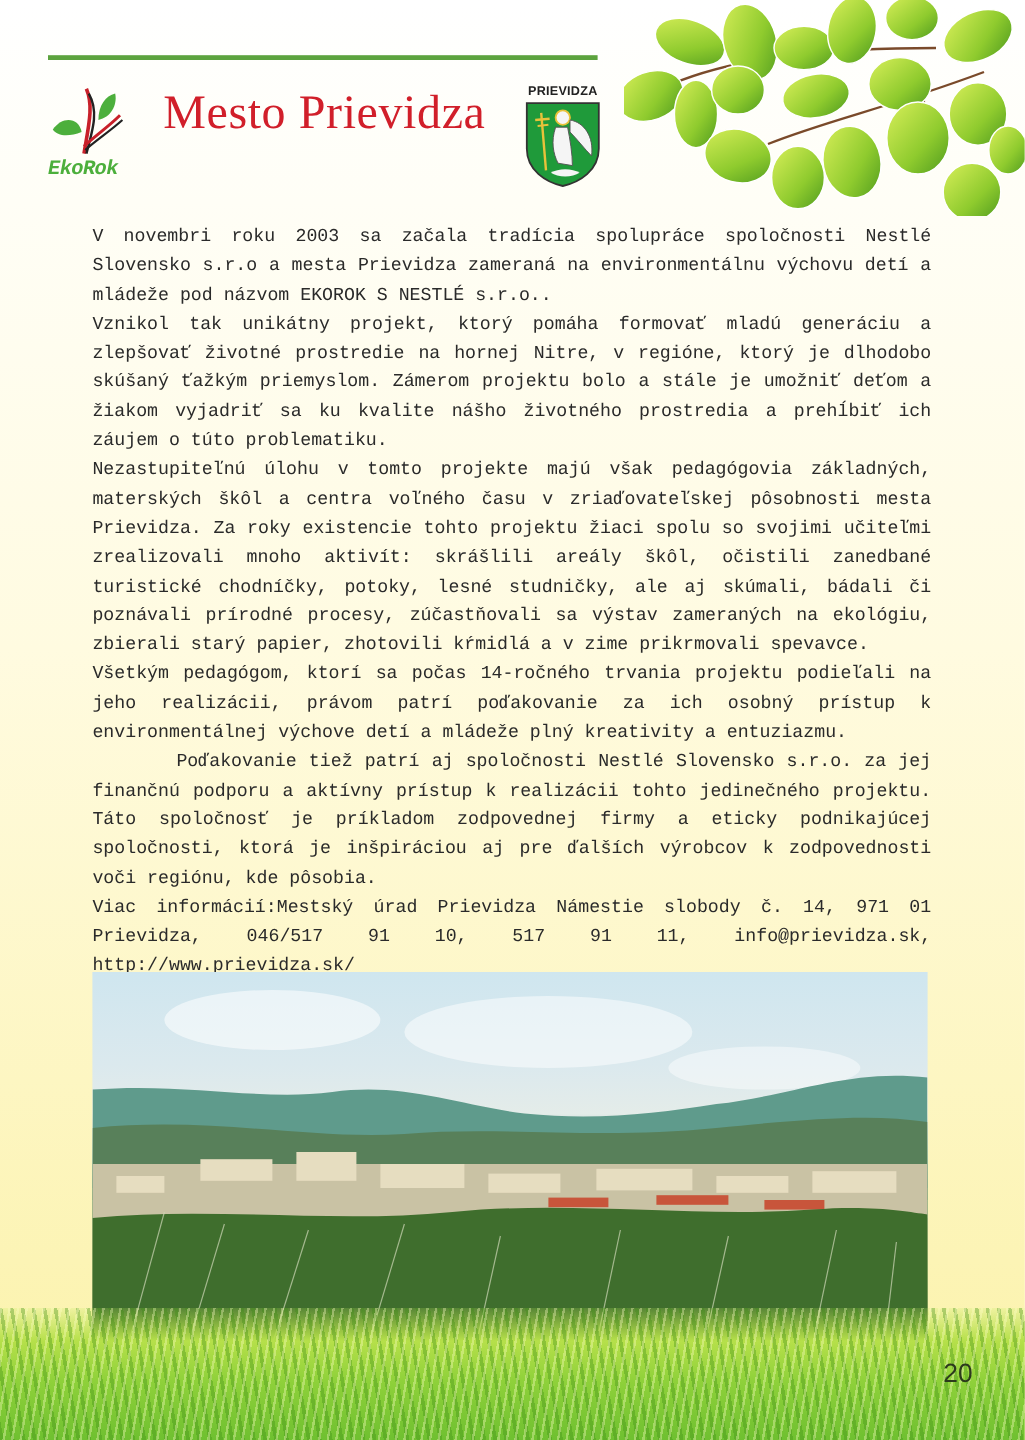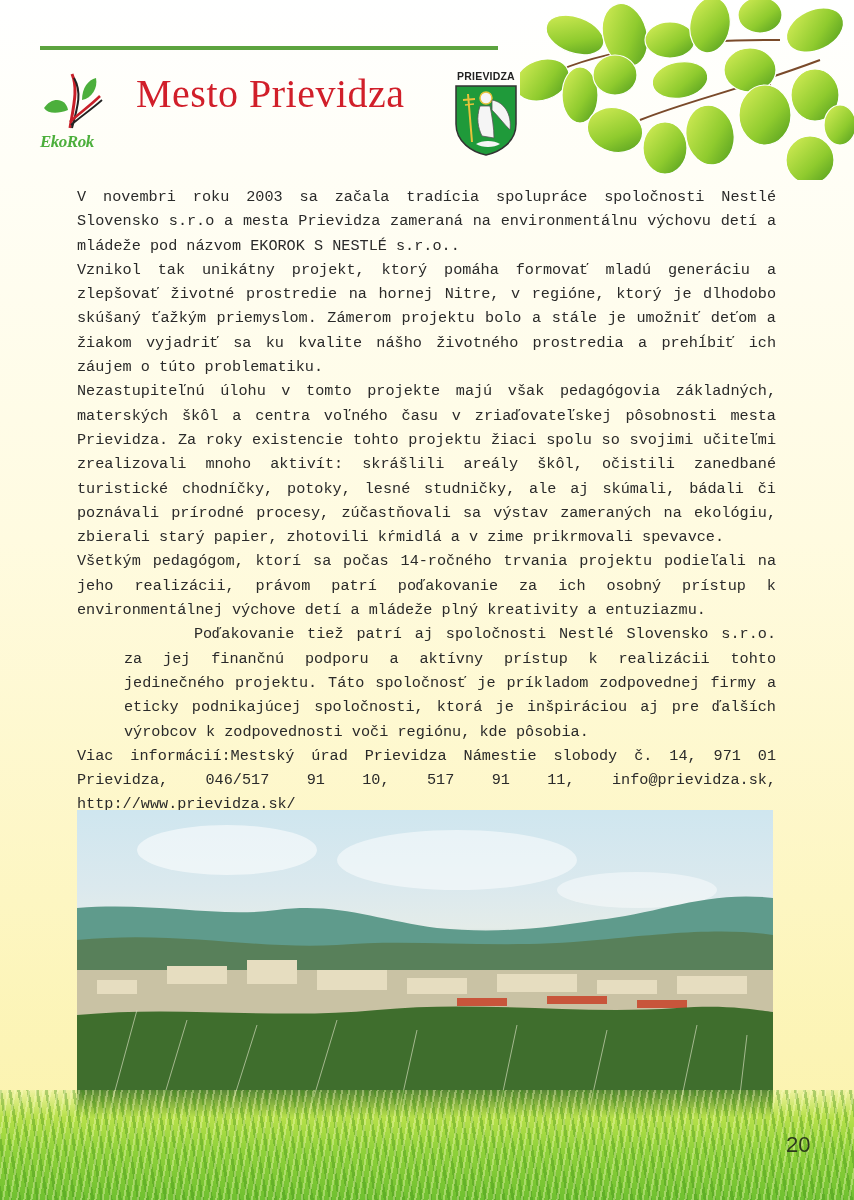--- a/index.html
+++ b/index.html
@@ -8,46 +8,46 @@
     font-family: "Liberation Sans", sans-serif;
     background: linear-gradient(180deg, #ffffff 0%, #fffef6 14%, #fffbe0 45%, #fdf6c2 75%, #fbf2a8 100%);
   }
   .top-rule {
     position: absolute; left: 40px; top: 46px; width: 458px; height: 4px;
     background: #5ca33e;
   }
   .logo-ekorok { position: absolute; left: 38px; top: 70px; width: 72px; height: 95px; }
   .logo-ekorok .brand {
     position: absolute; left: 2px; top: 62px;
-    font-family: Liberation Serif, serif; font-style: italic; font-weight: bold;
+    font-family: Liberation Mono, monospace; font-style: italic; font-weight: bold;
     color: #4caf3c; font-size: 17px; letter-spacing: -0.5px;
   }
   .title {
     position: absolute; left: 136px; top: 70px;
     font-family: "Liberation Serif", serif; font-size: 40px; color: #d11f2a;
     letter-spacing: 0.5px;
   }
   .coat {
-    position: absolute; left: 437px; top: 70px; width: 64px; height: 86px; margin-left: 17px;
+    position: absolute; left: 437px; top: 70px; width: 64px; height: 86px;
   }
   .coat .coat-label {
     position: absolute; left: 0; top: 0; width: 64px; text-align: center;
     font-family: "Liberation Sans", sans-serif; font-weight: bold; font-size: 10.5px; color: #222;
     letter-spacing: 0.2px;
   }
   .coat svg { position: absolute; left: 0; top: 14px; }
   .leaves { position: absolute; left: 520px; top: 0; width: 334px; height: 180px; }
 
   .body-text {
     position: absolute; left: 77px; top: 185px; width: 699px;
     font-family: Liberation Mono, monospace; font-size: 15.2px; line-height: 24.3px;
     color: #2a2a2a; text-align: justify;
   }
   .body-text p { margin: 0; }
-  .body-text p.indent { text-indent: 70px; margin-left: 47px; }
+  .body-text p.indent { text-indent: 70px; }
 
   .photo {
     position: absolute; left: 77px; top: 810px; width: 696px; height: 310px;
     overflow: hidden;
     background: linear-gradient(180deg, #cfe6ef 0%, #dbe9ee 25%, #e4ece9 38%, #c9d9d4 42%, #9fc0b2 48%, #6c9a85 56%, #5a8a66 62%, #5b7f4b 70%, #4e7a3a 80%, #3e6a2c 90%, #334f24 100%);
   }
   .grass {
     position: absolute; left: 0; top: 1090px; width: 854px; height: 110px;
     background:
       repeating-linear-gradient(100deg, rgba(255,255,200,0.35) 0 2px, transparent 2px 7px),

